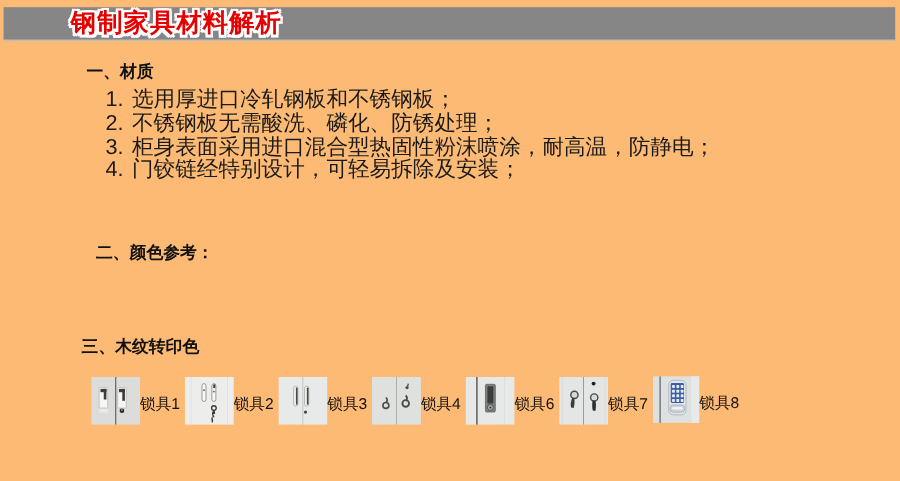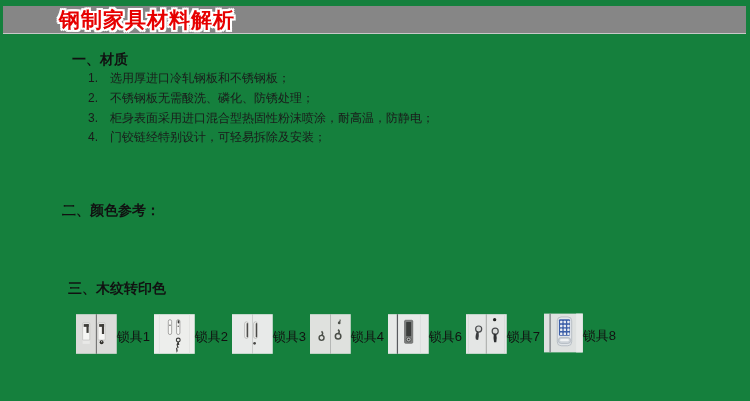--- a/index.html
+++ b/index.html
@@ -1,37 +1,37 @@
 <!DOCTYPE html>
 <html><head>
 <meta charset="utf-8">
 <style>
   html,body{margin:0;padding:0;background:#fff;}
   .page{
-    position:relative;width:750px;height:401px;background:#15803d;
+    position:relative;width:750px;height:401px;background:#fdba74;
     font-family:"Liberation Sans",sans-serif;color:#1a1a1a;overflow:hidden;
   }
   .header-bar{
     position:absolute;left:3px;top:6px;width:743px;height:27px;
     background:#868686;border-bottom:1px solid #c9c9c9;
   }
   .header-title{
     position:absolute;left:56px;top:0;height:27px;line-height:27px;
     font-size:21px;font-weight:bold;color:#e60000;letter-spacing:1px;
     text-shadow:
       -2px 0 0 #fff, 2px 0 0 #fff, 0 -2px 0 #fff, 0 2px 0 #fff,
       -1px -1px 0 #fff, 1px -1px 0 #fff, -1px 1px 0 #fff, 1px 1px 0 #fff,
       -2px -2px 0 #fff, 2px -2px 0 #fff, -2px 2px 0 #fff, 2px 2px 0 #fff;
     white-space:nowrap;
   }
   .sec-heading{
     position:absolute;font-size:14px;font-weight:bold;color:#111;white-space:nowrap;
   }
   .m-item{
-    position:absolute;left:88px;font-size:12px;color:#1a1a1a;white-space:nowrap;
+    position:absolute;left:88px;font-size:18px;color:#1a1a1a;white-space:nowrap;
   }
   .m-item .num{display:inline-block;width:22px;}
   .body-line{
     position:absolute;font-size:13.5px;color:#1a1a1a;white-space:nowrap;
   }
   .locks-row{
     position:absolute;left:76px;top:298px;display:flex;gap:4px;align-items:flex-start;
   }
   .lock-card{width:74px;display:flex;flex-direction:row;align-items:center;}
   .lock-card.small{width:72px;align-items:center;}
@@ -55,21 +55,21 @@
   <div class="m-item" style="top:90px;">
     <span class="num">2.</span><span>不锈钢板无需酸洗、磷化、防锈处理；</span>
   </div>
   <div class="m-item" style="top:110px;">
     <span class="num">3.</span><span>柜身表面采用进口混合型热固性粉沫喷涂，耐高温，防静电；</span>
   </div>
   <div class="m-item" style="top:129px;">
     <span class="num">4.</span><span>门铰链经特别设计，可轻易拆除及安装；</span>
   </div>
 
-  <div class="sec-heading" style="left:62px;top:202px;">二、颜色参考：</div>
+  <div class="sec-heading" style="left:80px;top:202px;">二、颜色参考：</div>
 
   <div class="sec-heading" style="left:68px;top:280px;">三、木纹转印色</div>
 
   <div class="locks-row">
 
     <div class="lock-card">
       <svg class="lock-photo" viewBox="0 0 74 72">
         <rect width="74" height="72" fill="#dcdcda"></rect>
         <rect x="36" y="0" width="2" height="72" fill="#707070"></rect>
         <rect x="12" y="16" width="13" height="31" rx="1.5" fill="#f6f6f4" stroke="#b0b0ae"></rect>

